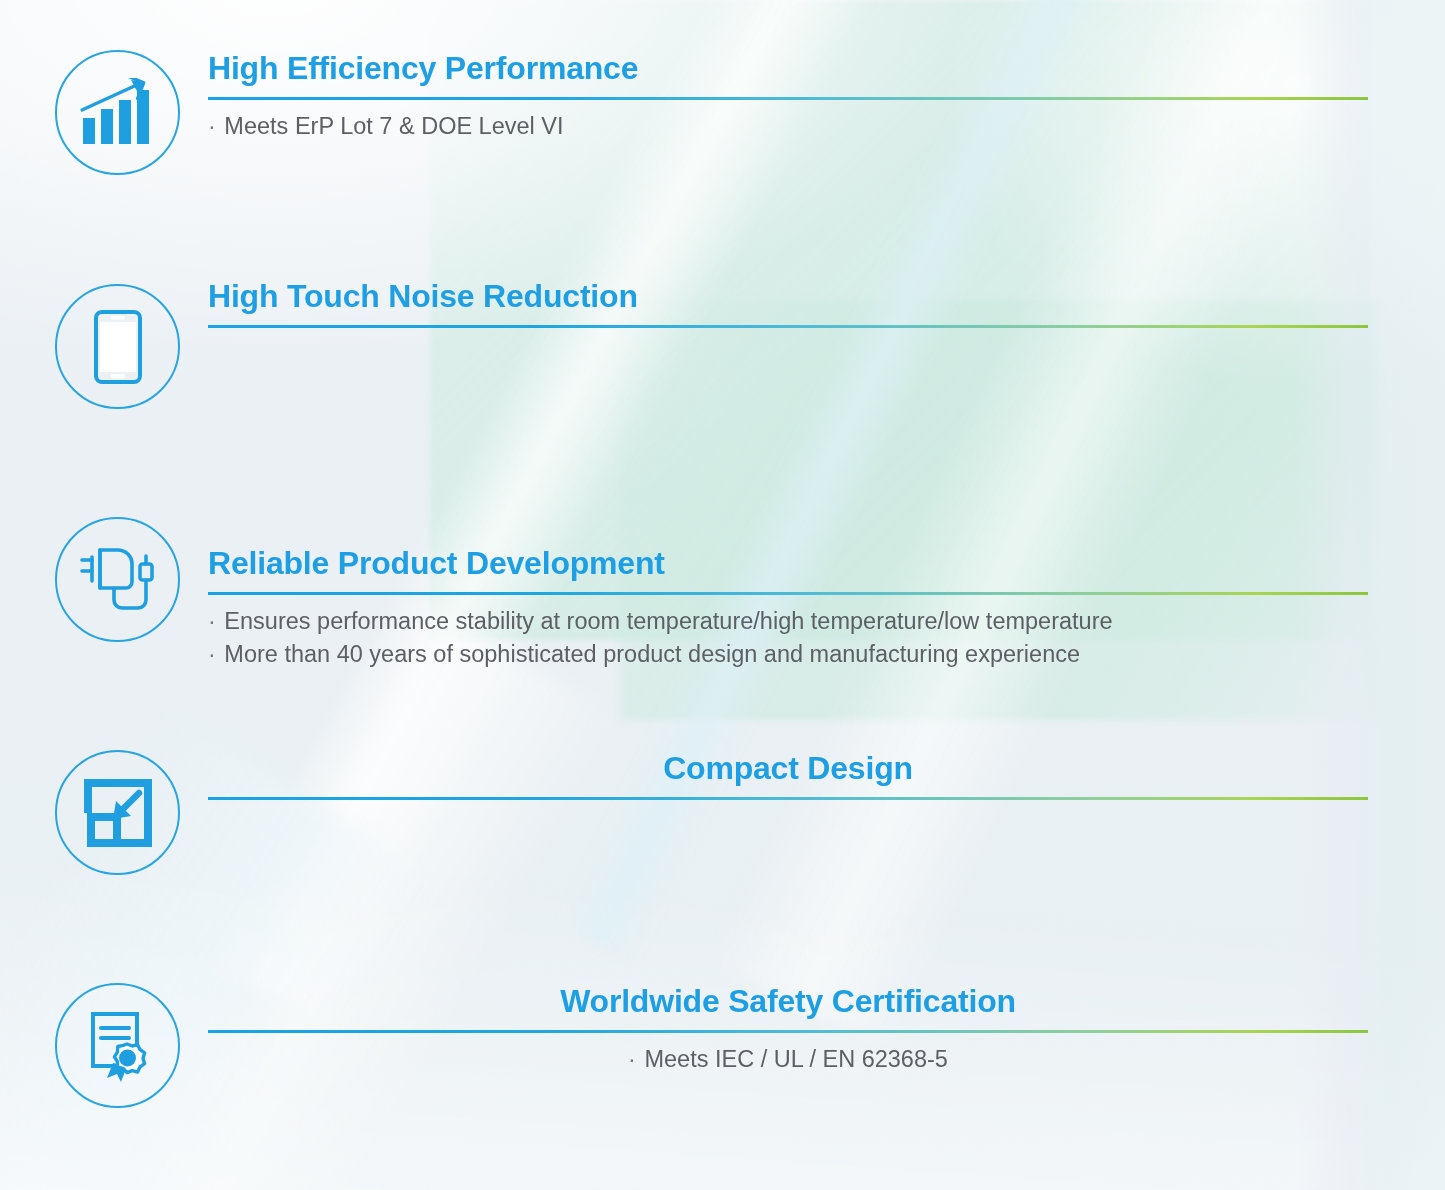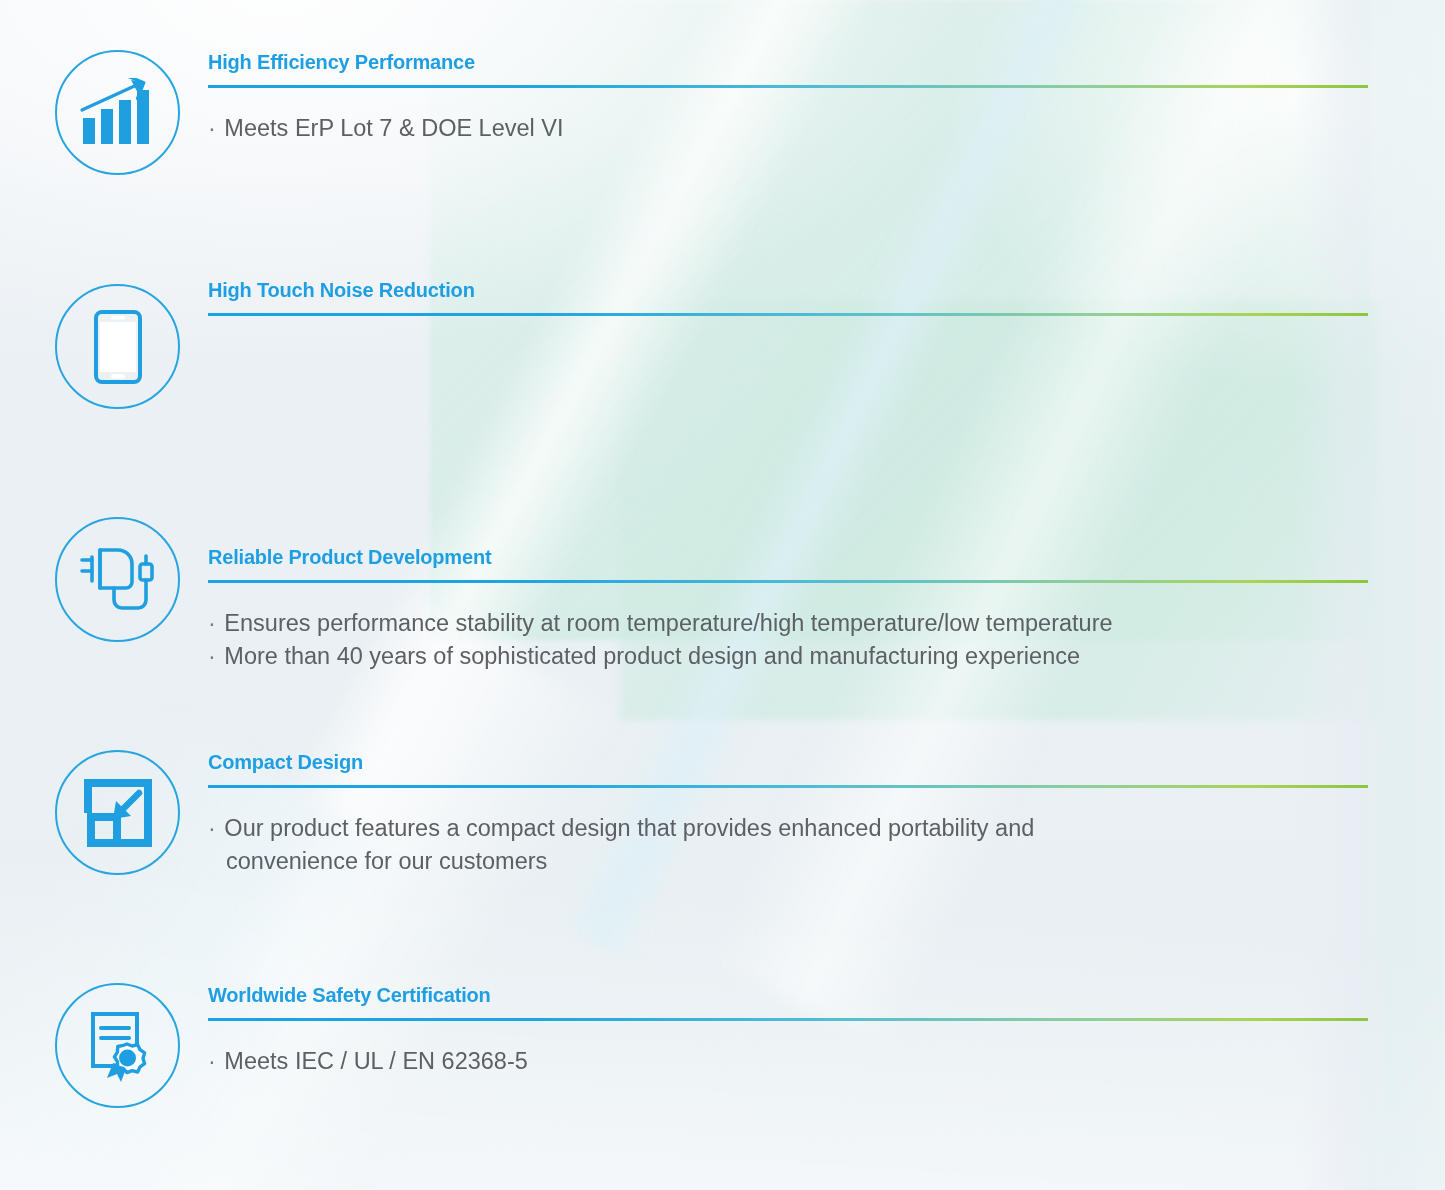--- a/index.html
+++ b/index.html
@@ -207,21 +207,21 @@
   }
   .icon-circle svg { display: block; }
 
   .feature-body {
     position: absolute;
     left: 208px;
     width: 1160px;
   }
 
   .feature-title {
-    font-size: 20px;
+    font-size: 32px;
     font-weight: bold;
     color: #1e9ee3;
     letter-spacing: -0.2px;
     line-height: 1.0;
     margin: 0;
     white-space: nowrap;
   }
 
   .feature-rule {
     height: 2.5px;
@@ -230,21 +230,21 @@
     background: linear-gradient(90deg,
       #19a3e4 0%,
       #1ea5e2 28%,
       #4fbcd6 52%,
       #8fcf9b 76%,
       #a9d455 90%,
       #8cc63f 100%);
   }
 
   .bullets {
-    margin-top: 24px;
+    margin-top: 10px;
   }
   .bullet {
     font-size: 23.5px;
     color: #5c5f63;
     line-height: 1.42;
     white-space: nowrap;
     display: block;
   }
   .bullet .dot {
     color: #77797d;
@@ -259,24 +259,24 @@
   #feature-0 .icon-circle { left: 55px;  top: 50px; }
   #feature-0 .feature-body { top: 52px; }
 
   #feature-1 .icon-circle { left: 55px;  top: 284px; }
   #feature-1 .feature-body { top: 280px; }
 
   #feature-2 .icon-circle { left: 55px;  top: 517px; }
   #feature-2 .feature-body { top: 547px; }
 
   #feature-3 .icon-circle { left: 55px;  top: 750px; }
-  #feature-3 .feature-body { top: 752px; }
+  #feature-3 .feature-body { top: 752px; text-align: center; }
 
   #feature-4 .icon-circle { left: 55px;  top: 983px; }
-  #feature-4 .feature-body { top: 985px; }
+  #feature-4 .feature-body { top: 985px; text-align: center; }
 </style>
 </head>
 <body>
 
 <div id="page">
 
   <div class="bg-layer">
     <div class="bg-green-block"></div>
     <div class="bg-green-block2"></div>
     <div class="bg-glow-tl"></div>
@@ -367,27 +367,20 @@
           <path d="M6 6 H66 V66 H6 Z" fill="none" stroke="#1f9fe0" stroke-width="8"></path>
           <rect x="2" y="36" width="36" height="36" fill="#e9f0f3"></rect>
           <rect x="9" y="40" width="26" height="26" fill="none" stroke="#1f9fe0" stroke-width="8"></rect>
           <path d="M57 16 L33 40" stroke="#1f9fe0" stroke-width="6.5" stroke-linecap="round"></path>
           <path d="M31 42 L34 24 L49 39 Z" fill="#1f9fe0"></path>
         </svg>
       </div>
       <div class="feature-body">
         <div class="feature-title">Compact Design</div>
         <div class="feature-rule"></div>
-        <div class="bullets">
-          <div class="bullet">
-            <span class="dot">·</span>
-            <span>Our product features a compact design that provides enhanced portability and</span>
-            <span class="cont">convenience for our customers</span>
-          </div>
-        </div>
       </div>
     </div>
 
     <div class="feature" id="feature-4">
       <div class="icon-circle">
         <svg width="74" height="76" viewBox="0 0 74 76" fill="none">
           <path d="M12 6 H56 V58 H12 Z" fill="none" stroke="#1f9fe0" stroke-width="4"></path>
           <line x1="20" y1="20" x2="48" y2="20" stroke="#1f9fe0" stroke-width="4" stroke-linecap="round"></line>
           <line x1="20" y1="30" x2="48" y2="30" stroke="#1f9fe0" stroke-width="4" stroke-linecap="round"></line>
           <path d="M32 55 L26 70 L36 66 L40 74 L46 58 Z" fill="#1f9fe0"></path>

